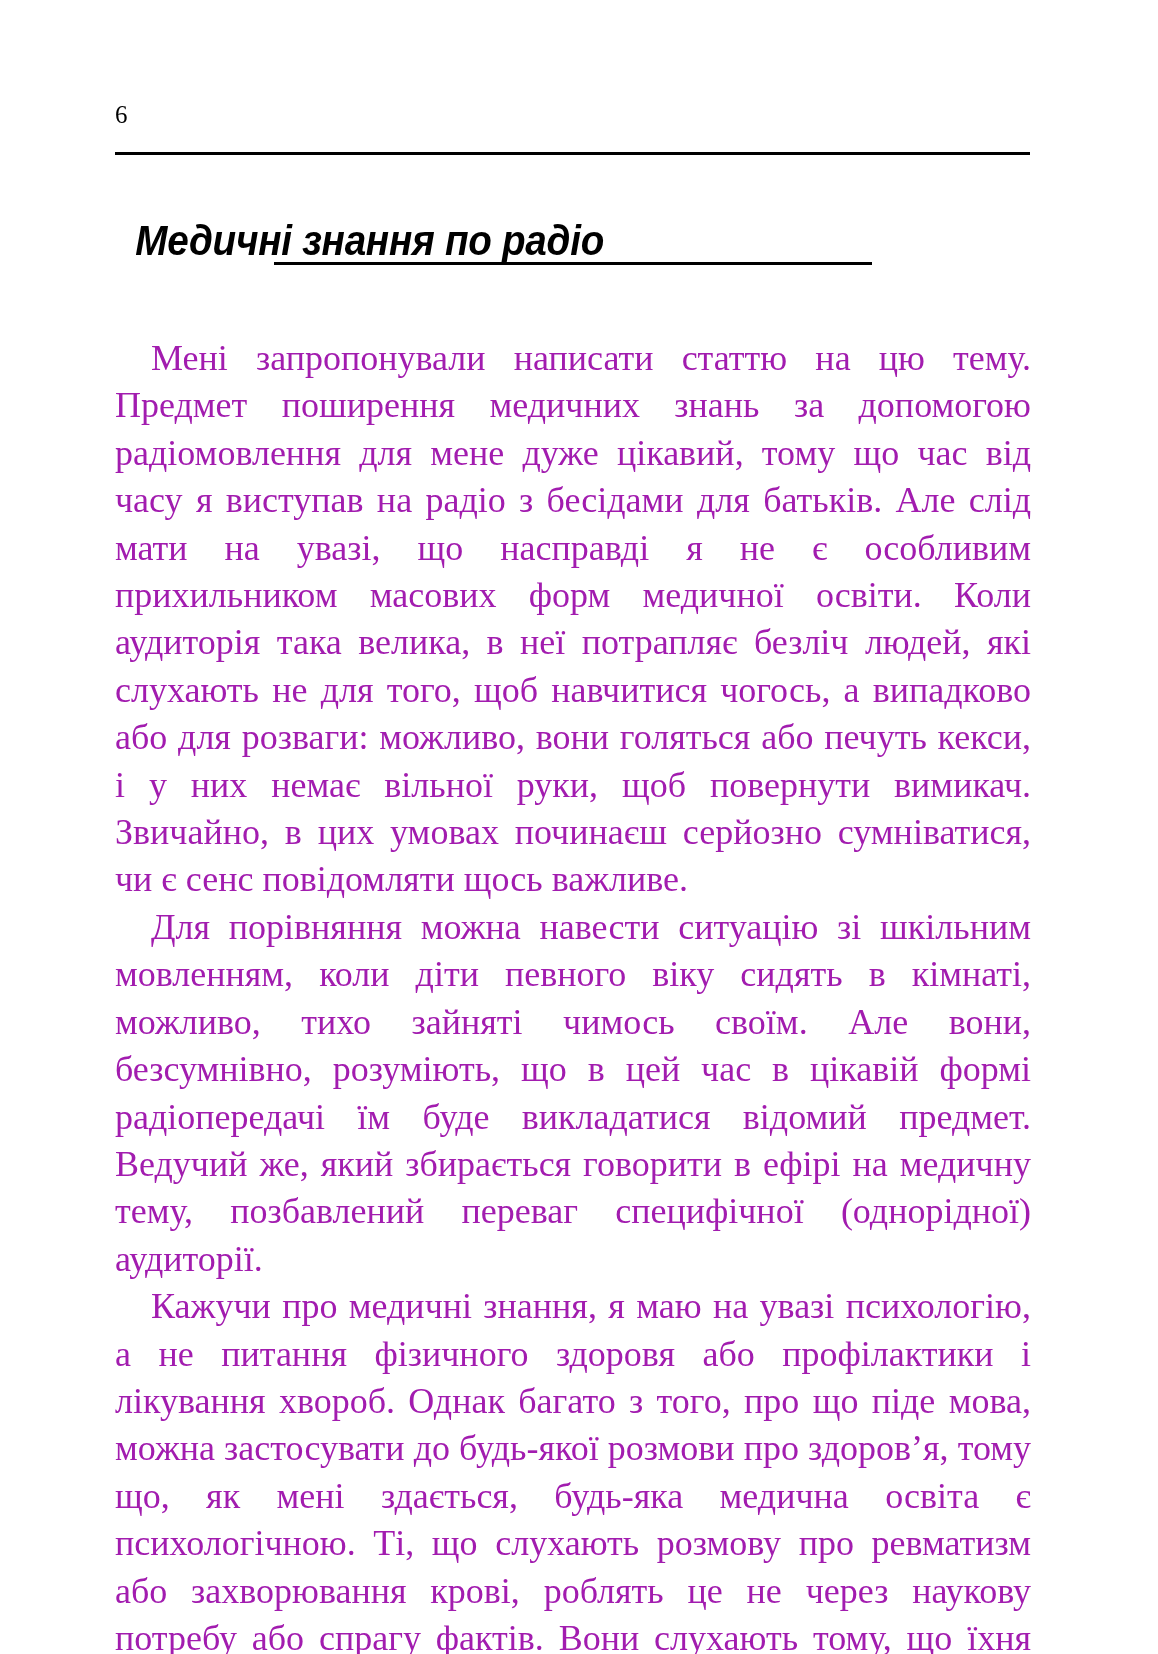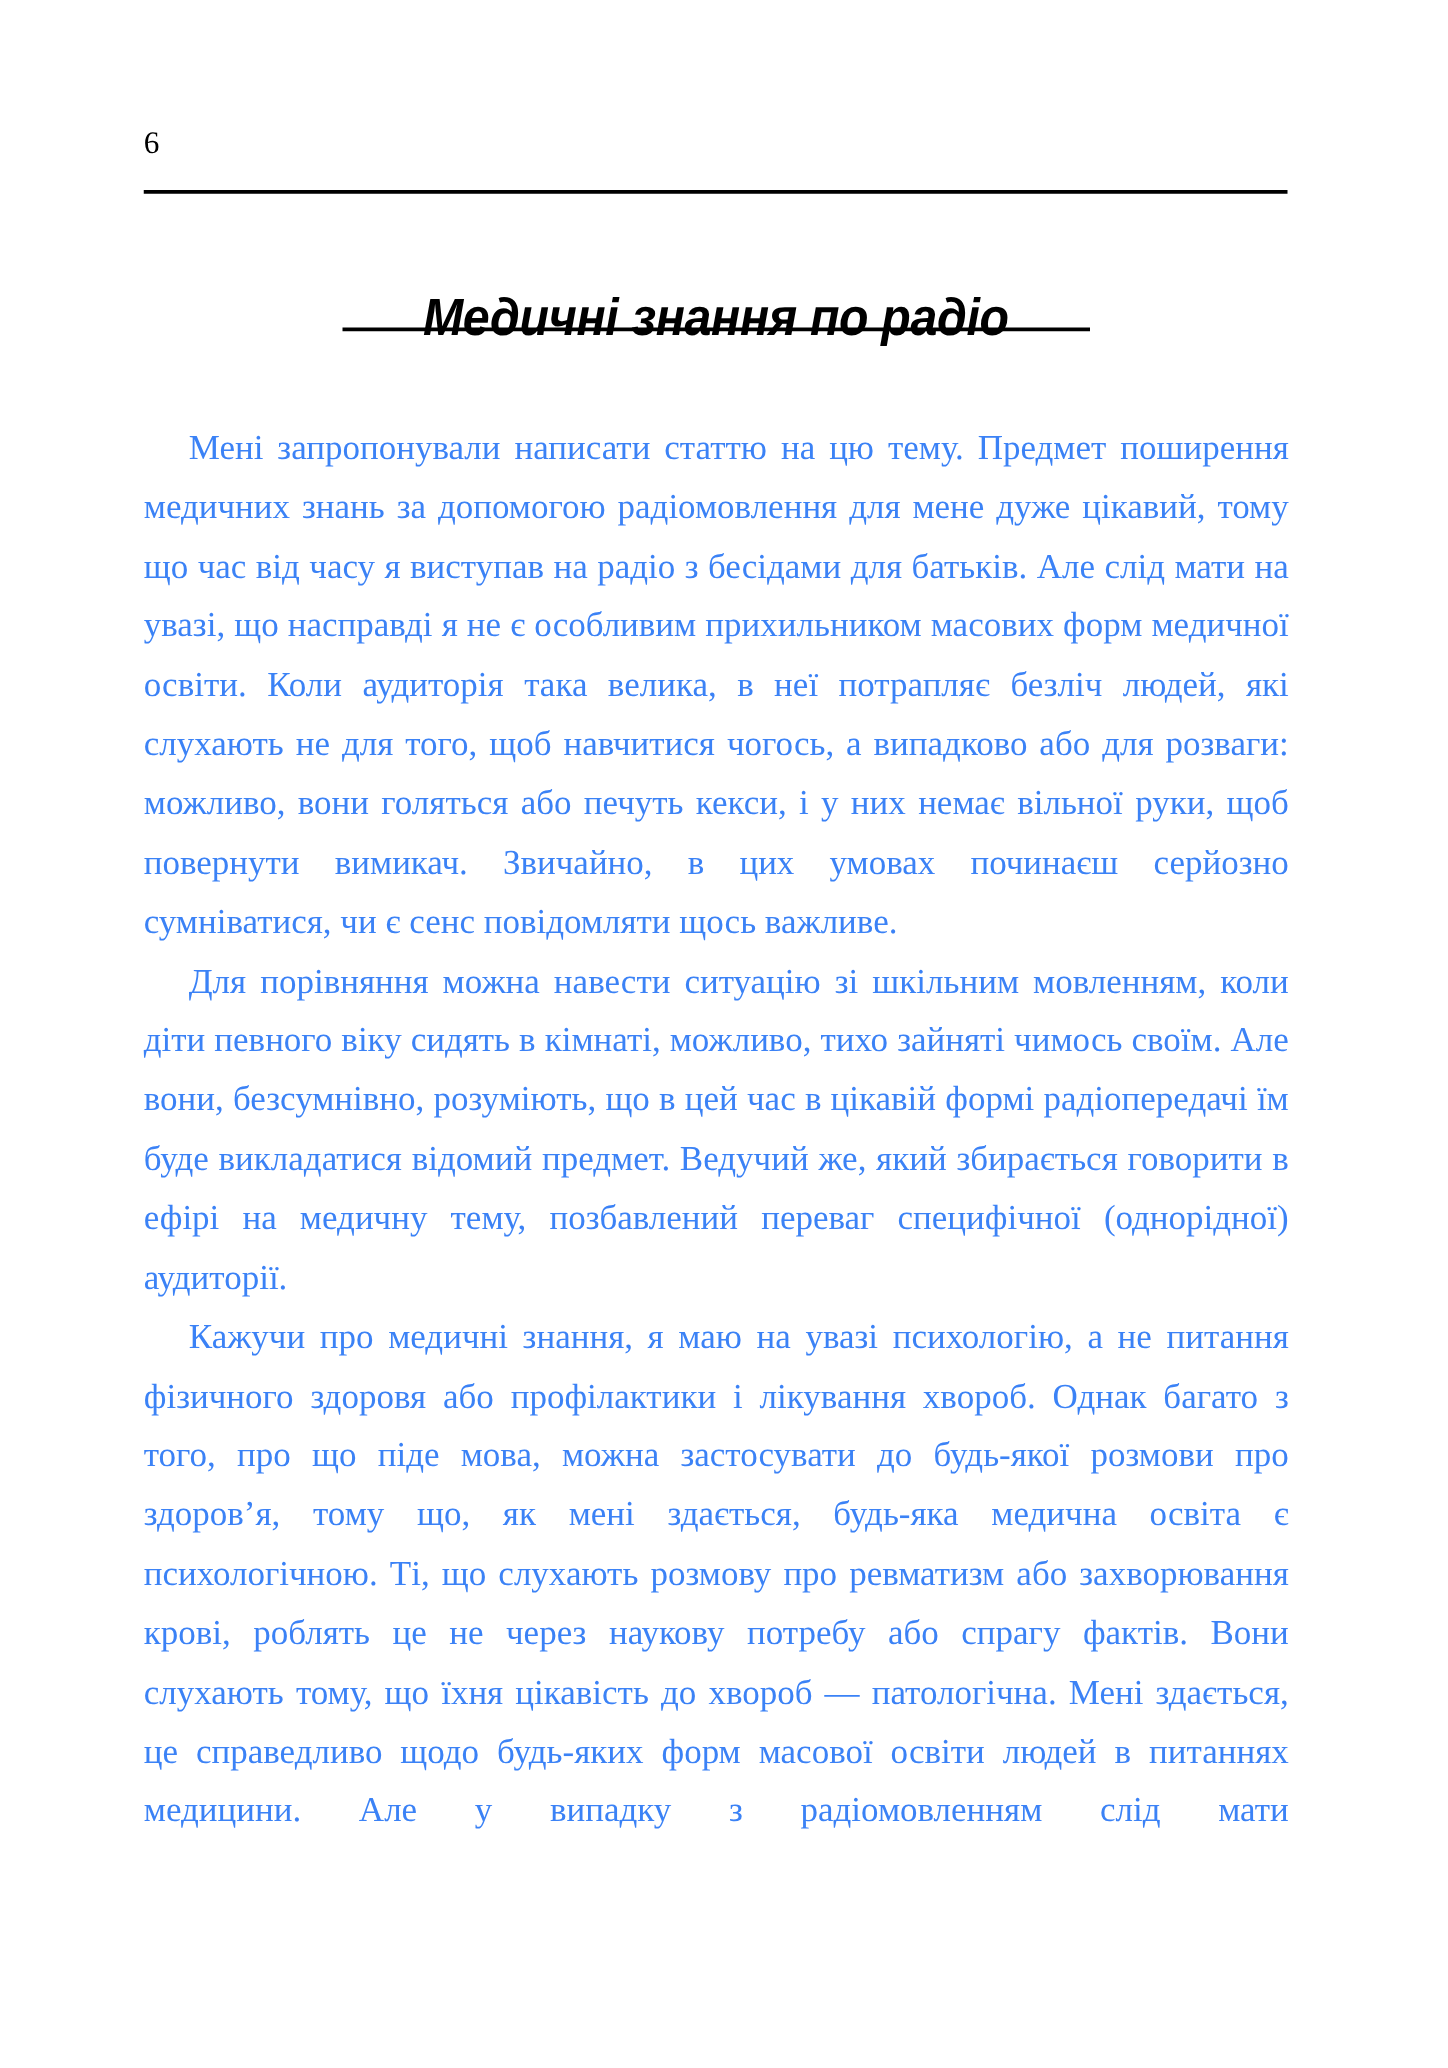--- a/index.html
+++ b/index.html
@@ -30,23 +30,22 @@
     position: absolute;
     left: 115px;
     top: 152px;
     width: 915px;
     height: 3px;
     background: #000000;
   }
   .title-block {
     position: absolute;
     left: 115px;
-    top: 204px;
+    top: 191px;
     width: 915px;
-    text-align: center;
   }
   .title {
     display: inline-block;
     font-family: "Liberation Sans Narrow", "Liberation Sans", "DejaVu Sans", sans-serif;
     font-weight: bold;
     font-style: italic;
     font-size: 42px;
     line-height: 1.06;
     letter-spacing: -0.3px;
     transform: scaleX(0.92);
@@ -67,25 +66,25 @@
     left: 115px;
     top: 335px;
     width: 916px;
   }
   p.para {
     margin: 0;
     padding: 0;
     text-indent: 36px;
     text-align: justify;
     font-family: "Liberation Serif", "DejaVu Serif", serif;
-    font-size: 28px;
+    font-size: 36px;
     line-height: 47.4px;
     letter-spacing: 0px;
     word-spacing: 0px;
-    color: #3b82f6;
+    color: #a21caf;
     hyphens: none;
     -webkit-hyphens: none;
   }
   p.para:last-child {
     text-align-last: justify;
   }
 </style>
 </head>
 <body>
 

